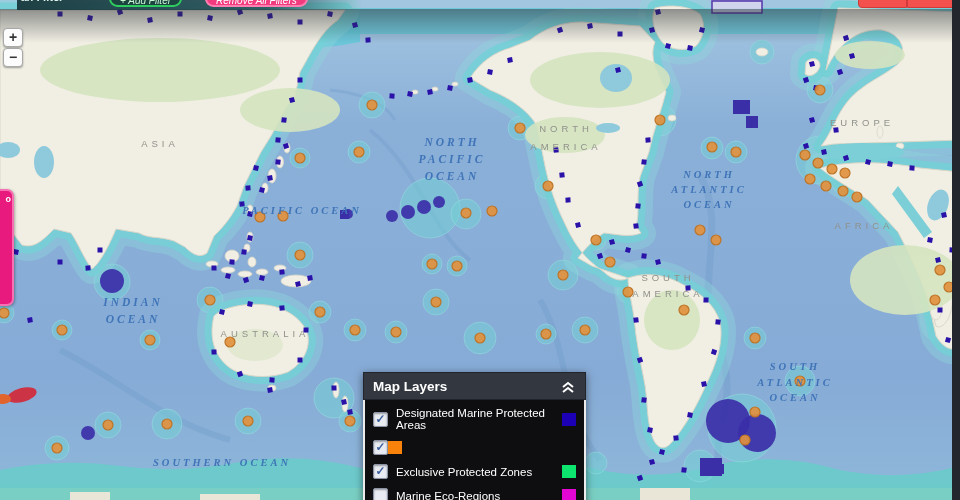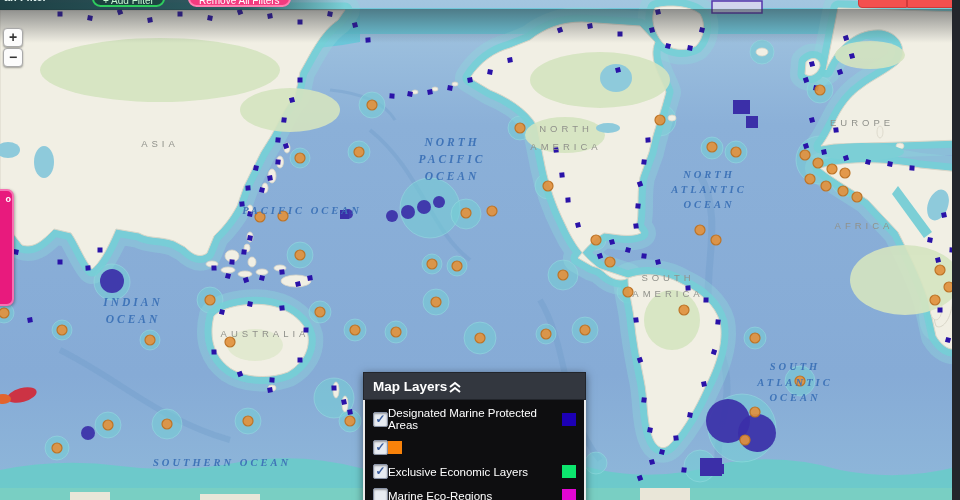--- a/index.html
+++ b/index.html
@@ -5,44 +5,44 @@
   html,body{margin:0;padding:0;background:#000;}
   #app{position:relative;width:960px;height:500px;overflow:hidden;font-family:"Liberation Sans",sans-serif;background:#8fb4da;}
   #map-svg{position:absolute;left:0;top:0;}
   
   text.ocean{fill:#3f74b8;font-family:"Liberation Serif","DejaVu Serif",serif;font-style:italic;font-weight:bold;letter-spacing:3px;text-anchor:middle;}
   text.ocean-lg{font-size:11.5px;}
   text.ocean-md{font-size:10.5px;}
   text.continent{fill:#90918b;font-family:"Liberation Sans",sans-serif;font-size:9.5px;letter-spacing:4px;text-anchor:middle;}
   
   #top-shadow{position:absolute;left:0;top:9px;width:960px;height:34px;background:linear-gradient(to bottom,rgba(45,48,54,.5),rgba(45,48,54,0));pointer-events:none;}
-  #top-bar{position:absolute;left:0;top:0;width:345px;height:10px;overflow:hidden;background:linear-gradient(90deg,rgba(24,56,60,.95),rgba(34,74,80,.85) 72%,rgba(34,74,80,0));}
+  #top-bar{position:absolute;left:17px;top:0;width:345px;height:10px;overflow:hidden;background:linear-gradient(90deg,rgba(24,56,60,.95),rgba(34,74,80,.85) 72%,rgba(34,74,80,0));font-style:italic;}
   #top-bar .frag{position:absolute;left:4px;top:-9px;color:#dff3ef;font-size:11px;font-weight:bold;}
   .pill{position:absolute;top:-10px;height:17px;border-radius:9px;font-size:10px;line-height:17px;padding:0 9px;box-sizing:border-box;}
   #add-filter-btn{left:92px;background:rgba(20,60,50,.6);border:2px solid #2ecc5e;color:#c8f7d2;}
   #remove-filter-btn{left:188px;background:#f23b7f;border:2px solid #ff7fb1;color:#fff;}
   #alert-group{position:absolute;left:858px;top:-6px;width:98px;height:14px;display:flex;}
   #alert-group .alert-btn{flex:1;background:#f4504e;border:1px solid #d03a3a;}
   #alert-group .alert-btn:first-child{border-radius:0 0 0 4px;}
   #alert-group .alert-btn:last-child{border-radius:0 0 4px 0;}
   
   #zoom-ctl{position:absolute;left:3px;top:28px;width:20px;}
   .zoom-btn{width:20px;height:19px;background:#fcfcfc;border:1px solid #a9a9a9;border-radius:4px;box-sizing:border-box;text-align:center;font-weight:bold;font-size:14px;line-height:16px;color:#333;box-shadow:0 1px 2px rgba(0,0,0,.35);margin-bottom:1px;cursor:pointer;}
   
   #left-tab{position:absolute;left:-4px;top:189px;width:14px;height:113px;background:#e81a7d;border:2px solid #f671b2;border-radius:0 7px 7px 0;box-shadow:1px 1px 3px rgba(0,0,0,.3);}
   #left-tab .glyph{position:absolute;right:1px;top:3px;color:#fff;font-size:9px;font-weight:bold;}
   
   #right-strip{position:absolute;right:0;top:0;width:8px;height:500px;background:#23262c;}
   
   #layers-panel{position:absolute;left:363px;top:372px;width:223px;background:#0e0e10;box-shadow:0 2px 8px rgba(0,0,0,.5);}
-  #layers-header{background:#33373f;color:#fff;font-weight:bold;font-size:13.5px;padding:6px 9px 5px;display:flex;align-items:center;border:1px solid #22252b;}
+  #layers-header{background:#33373f;color:#fff;font-weight:bold;font-size:13.5px;padding:6px 9px 5px;display:flex;align-items:center;justify-content:space-between;border:1px solid #22252b;}
   #layers-body{border:2px solid #ececec;border-top:none;background:#0e0e10;padding:7px 8px 4px;}
   .layer-row{display:flex;align-items:center;margin-bottom:9px;}
   .cbx{width:13px;height:13px;background:#e8ecf2;border:1px solid #8a93a6;border-radius:2px;box-shadow:inset 0 1px 2px rgba(0,0,0,.35);font-size:12px;line-height:12px;text-align:center;color:#3d5f9e;font-weight:bold;cursor:pointer;flex:0 0 13px;}
-  .layer-label{color:#fff;font-size:11.5px;margin-left:0;flex:1;}
+  .layer-label{color:#fff;font-size:11.5px;margin-left:8px;flex:1;}
   .swatch{width:14px;height:13px;flex:0 0 14px;}
   .chev{width:16px;height:14px;}
 </style>
 </head>
 <body>
 
 <div id="app">
 
   <svg id="map-svg" width="960" height="500" viewBox="0 0 960 500">
     <defs>
@@ -483,21 +483,21 @@
           <span class="cbx">✓</span>
           <span class="layer-label">Designated Marine Protected Areas</span>
           <span class="swatch" style="background: rgb(28, 0, 181);"></span>
         </div>
         <div class="layer-row">
           <span class="cbx">✓</span>
           <span class="swatch" style="background: rgb(248, 130, 10);"></span>
         </div>
         <div class="layer-row">
           <span class="cbx">✓</span>
-          <span class="layer-label">Exclusive Economic Layers</span>
+          <span class="layer-label">Exclusive Protected Zones</span>
           <span class="swatch" style="background: rgb(12, 230, 110);"></span>
         </div>
         <div class="layer-row">
           <span class="cbx"></span>
           <span class="layer-label">Marine Eco-Regions</span>
           <span class="swatch" style="background: rgb(228, 6, 212);"></span>
         </div>
       </div>
   </div>
 

